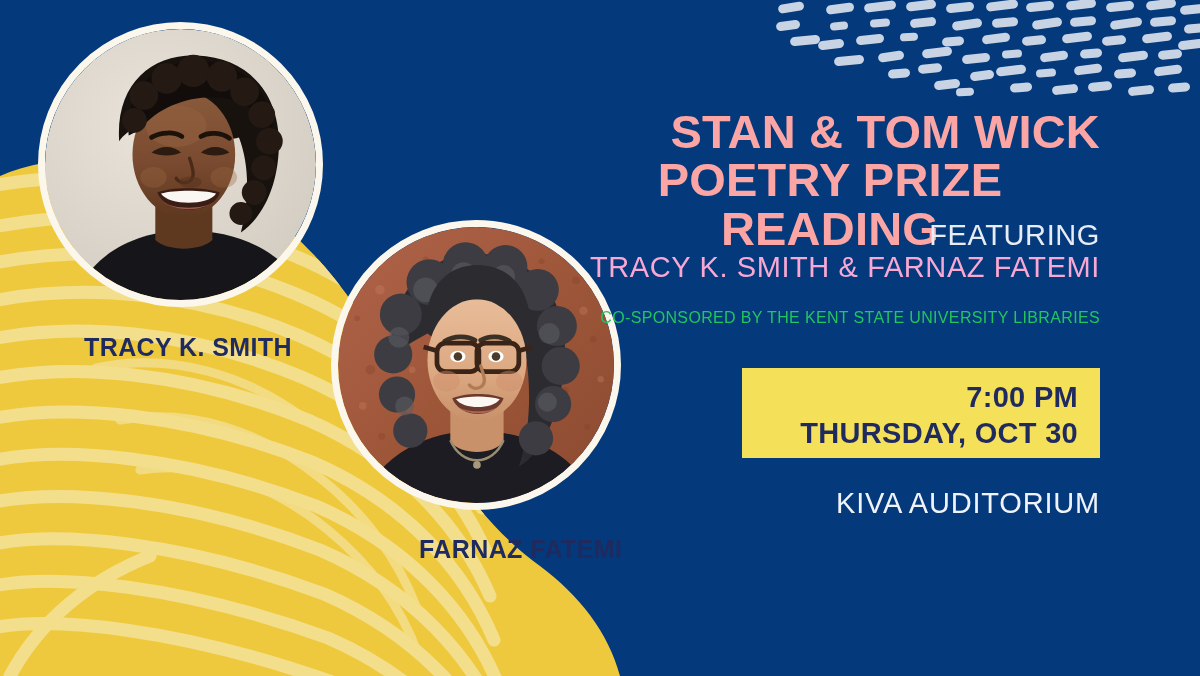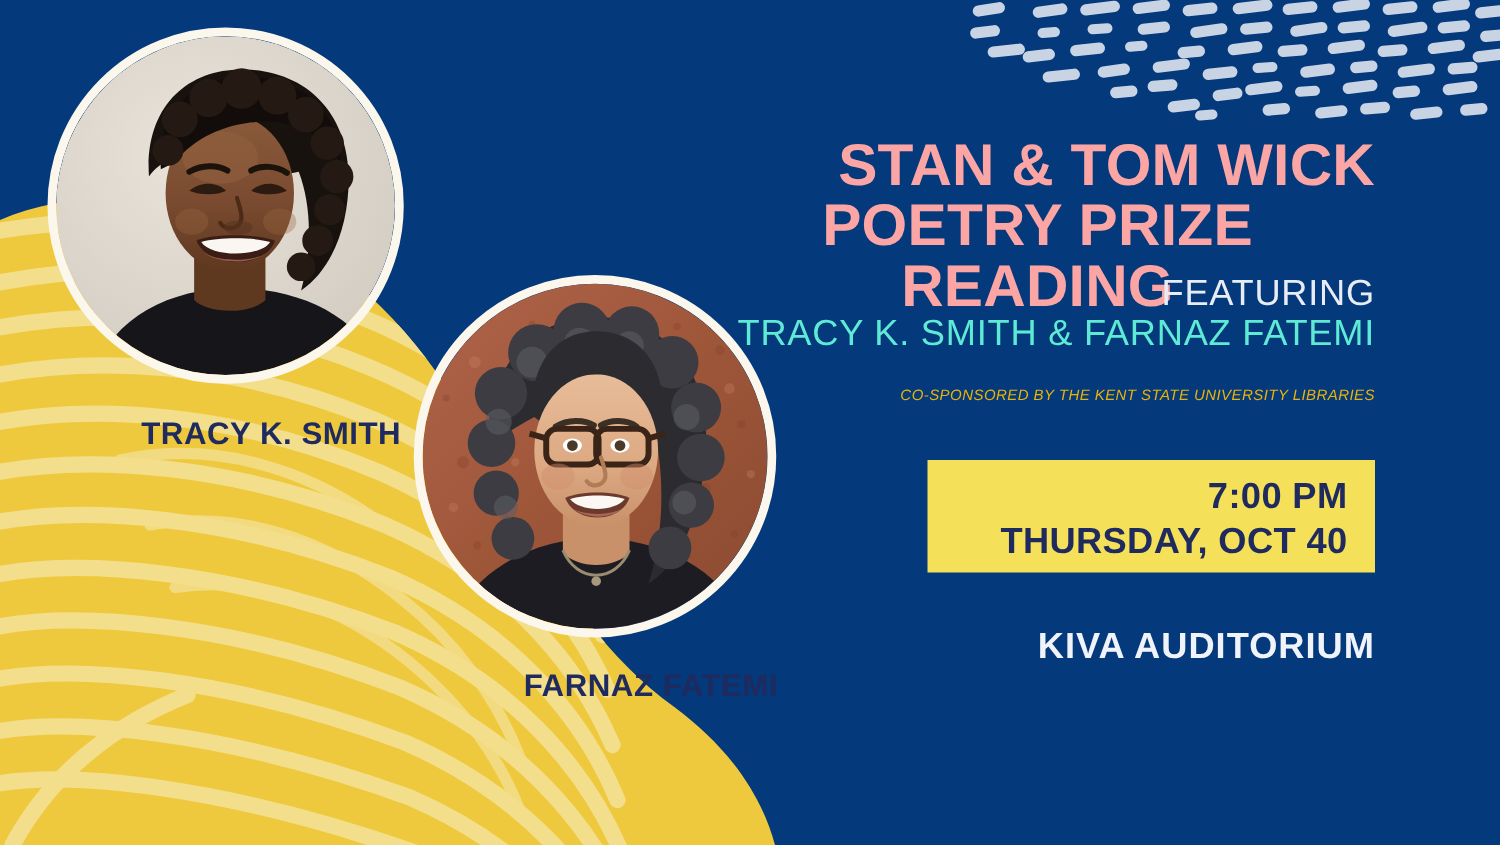--- a/index.html
+++ b/index.html
@@ -30,21 +30,21 @@
 
   
   .caption{
     position:absolute;
     color:#1F2A5E;
     font-weight:bold;
     font-size:25px;
     letter-spacing:0.4px;
     white-space:nowrap;
   }
-  #caption-tracy{left:84px;top:333px;margin-left:29px;}
+  #caption-tracy{left:84px;top:333px;}
   #caption-farnaz{left:379px;top:535px;margin-left:40px;}
 
   
   #text-col{
     position:absolute;left:560px;top:0;width:540px;height:676px;
     text-align:right;
   }
   #headline{
     position:absolute;top:108px;right:0;width:100%;
     color:#fca5a5;
@@ -54,42 +54,42 @@
     letter-spacing:0.2px;
     text-transform:uppercase;
   }
   #headline .l2{display:block;text-align:center;}
   #featuring{
     position:absolute;top:219px;right:0;width:100%;
     color:#E8EDF5;font-size:29px;font-weight:300;letter-spacing:0.6px;
   }
   #feature-names{
     position:absolute;top:251px;right:0;width:100%;
-    color:#5eead4;font-size:29px;font-weight:300;letter-spacing:0.6px;
+    color:#f9a8d4;font-size:29px;font-weight:300;letter-spacing:0.6px;
   }
   #cosponsor{
     position:absolute;top:309px;right:0;width:100%;
-    color:#eab308;font-size:12px;font-weight:400;letter-spacing:0.35px;font-style:italic;
+    color:#22c55e;font-size:16px;font-weight:400;letter-spacing:0.35px;
   }
   #date-block{
     position:absolute;top:368px;right:0;width:358px;height:90px;
     background:#F5E05A;
     box-sizing:border-box;
     padding:11px 22px 16px 0;
     text-align:right;
   }
   #date-block .time{
     display:block;color:#1F2A5E;font-weight:bold;font-size:29px;letter-spacing:0.3px;line-height:1.25;
   }
   #date-block .day{
     display:block;color:#1F2A5E;font-weight:bold;font-size:29px;letter-spacing:0.3px;line-height:1.25;
   }
   #venue{
-    position:absolute;top:501px;right:0;width:100%;
-    color:#F0F4FA;font-size:29px;font-weight:700;letter-spacing:0.8px;
+    position:absolute;top:487px;right:0;width:100%;
+    color:#F0F4FA;font-size:29px;font-weight:400;letter-spacing:0.8px;
   }
 </style>
 </head>
 <body>
 
 <div id="poster">
 
   <svg id="blob" viewBox="0 0 700 676" preserveAspectRatio="none">
     <defs>
       <clipPath id="blobClip">
@@ -381,19 +381,19 @@
       <span class="l2">POETRY PRIZE READING</span>
     </div>
 
     <div id="featuring">FEATURING</div>
     <div id="feature-names">TRACY K. SMITH &amp; FARNAZ FATEMI</div>
 
     <div id="cosponsor">CO-SPONSORED BY THE KENT STATE UNIVERSITY LIBRARIES</div>
 
     <div id="date-block">
       <span class="time">7:00 PM</span>
-      <span class="day">THURSDAY, OCT 40</span>
+      <span class="day">THURSDAY, OCT 30</span>
     </div>
 
     <div id="venue">KIVA AUDITORIUM</div>
   </div>
 
 </div>
 
 </body></html>

